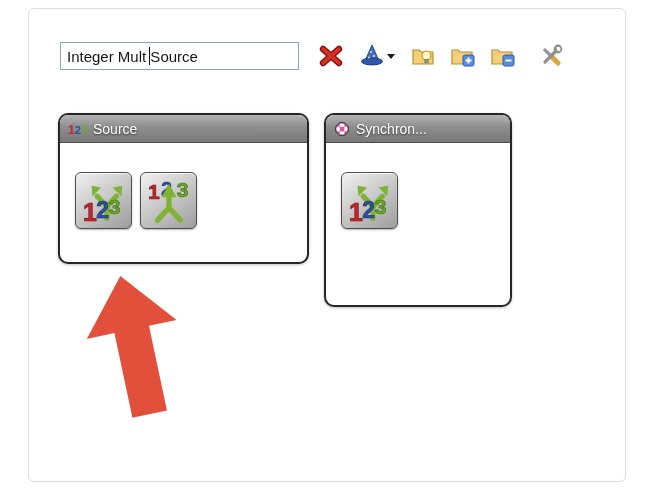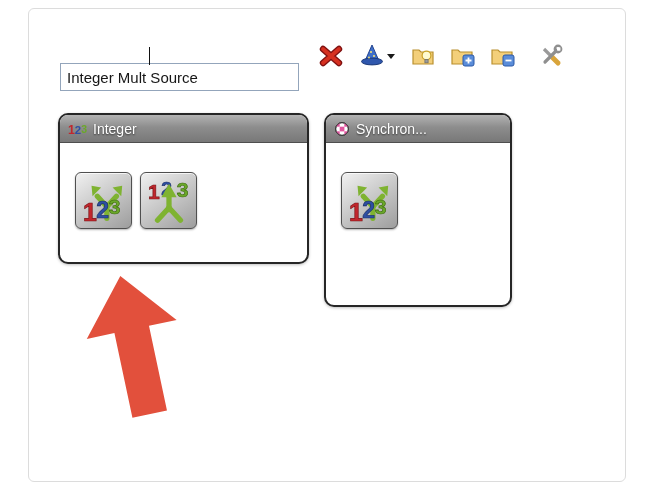--- a/index.html
+++ b/index.html
@@ -4,21 +4,21 @@
 <style>
   * { margin:0; padding:0; box-sizing:border-box; }
   html,body { width:654px; height:494px; background:#ffffff; font-family:"Liberation Sans", sans-serif; }
   .stage { position:relative; width:654px; height:494px; background:#fff; overflow:hidden; }
 
   .panel { position:absolute; left:28px; top:8px; width:598px; height:474px;
            border:1px solid #dcdcdc; border-radius:6px; background:#fff; }
 
   .search-input { position:absolute; left:60px; top:42px; width:239px; height:28px;
                   border:1px solid #93a5bb; padding:0 6px; font-size:15px; color:#161616;
-                  font-family:"Liberation Sans", sans-serif; background:#fff; outline:none;margin-top:21px; }
+                  font-family:"Liberation Sans", sans-serif; background:#fff; outline:none; }
   .caret { position:absolute; left:149px; top:47px; width:1px; height:18px; background:#111; }
 
   .toolbar { position:absolute; left:317px; top:42px; height:28px; display:flex; align-items:center; }
   .tbtn { width:28px; height:28px; display:flex; align-items:center; justify-content:center;
           margin-right:12px; cursor:pointer; border-radius:3px; }
   .tbtn.wizard { width:40px; }
   .tbtn.last { margin-left:8px; margin-right:0; }
   .dd-arrow { margin-left:2px; }
 
   .category { position:absolute; border:2px solid #262626; border-radius:10px; background:#fff;
@@ -110,21 +110,21 @@
     </div>
   </div>
 
   <div class="category cat-integer">
     <div class="cat-header">
       <svg width="19" height="15" viewBox="0 0 20 15">
         <text x="0" y="13" font-size="13" font-weight="bold" fill="#c1272d">1</text>
         <text x="7" y="13" font-size="12" font-weight="bold" fill="#2e4fa3">2</text>
         <text x="14" y="12" font-size="11" font-weight="bold" fill="#6aa829">3</text>
       </svg>
-      <span class="cat-label">Integer</span>
+      <span class="cat-label">Source</span>
     </div>
     <div class="cat-body">
       <button class="node-btn">
         <svg class="node-icon" viewBox="0 0 48 48">
           <g fill="none" stroke="#7fb331" stroke-width="5.5" stroke-linecap="round">
             <path d="M27 42 L27 30"></path>
             <path d="M27 30 L17 19"></path>
             <path d="M27 30 L37 19"></path>
           </g>
           <polygon fill="#7fb331" points="11,8 21,10 12,19"></polygon>

